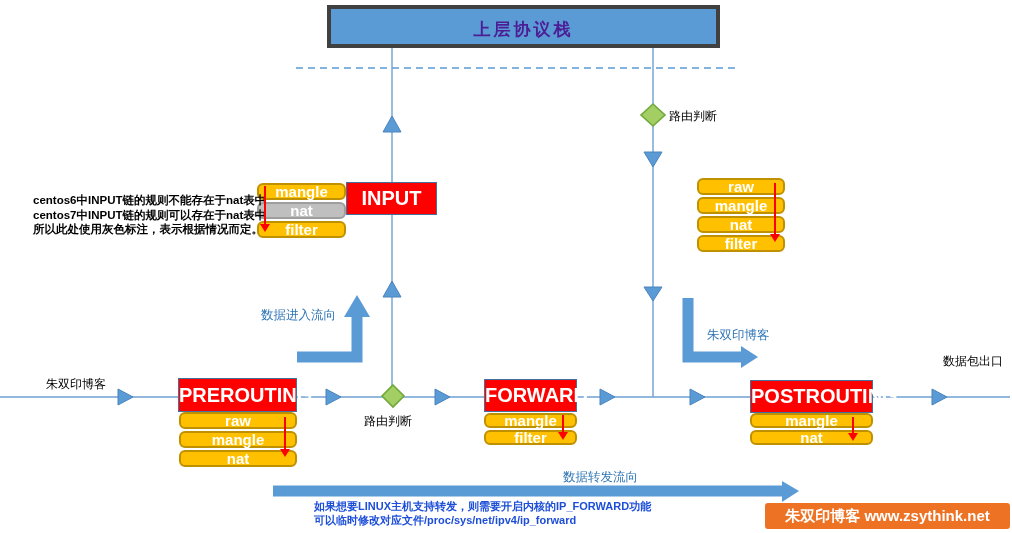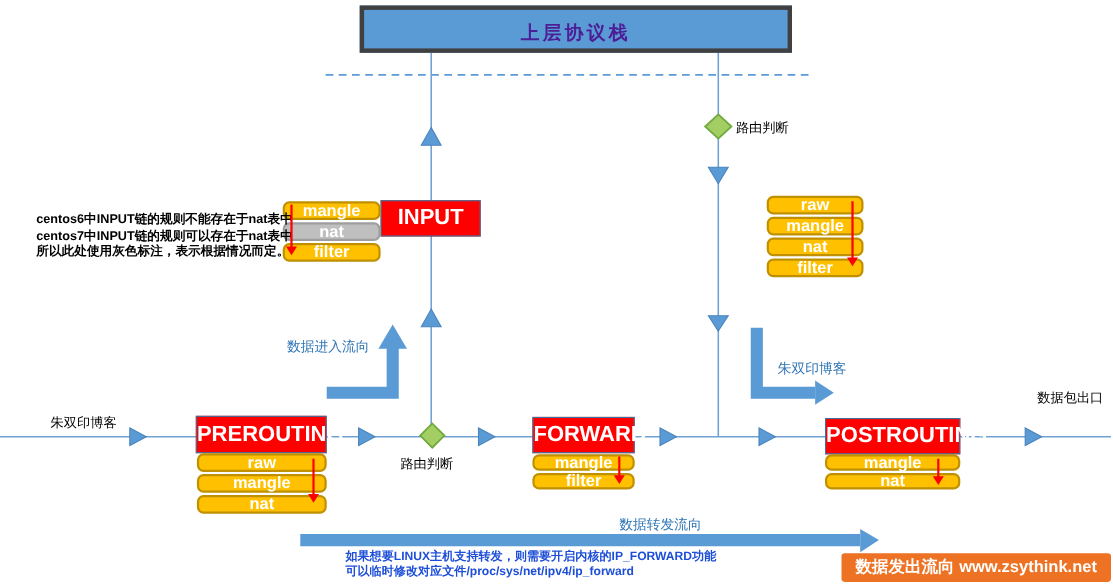--- a/index.html
+++ b/index.html
@@ -138,15 +138,15 @@
     <div>centos6中INPUT链的规则不能存在于nat表中</div>
     <div>centos7中INPUT链的规则可以存在于nat表中</div>
     <div>所以此处使用灰色标注，表示根据情况而定。</div>
   </div>
 
   <div class="note2" style="left:314px;top:499px;">
     <div>如果想要LINUX主机支持转发，则需要开启内核的IP_FORWARD功能</div>
     <div>可以临时修改对应文件/proc/sys/net/ipv4/ip_forward</div>
   </div>
 
-  <div class="watermark">数据发出流向 www.zsythink.net</div>
+  <div class="watermark">朱双印博客 www.zsythink.net</div>
 
 </div>
 
 </body></html>

